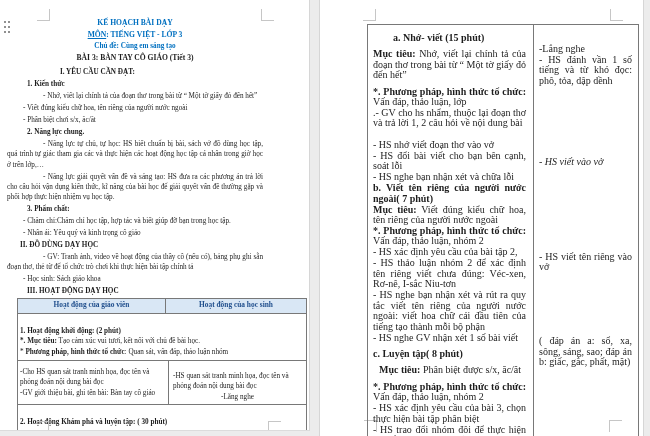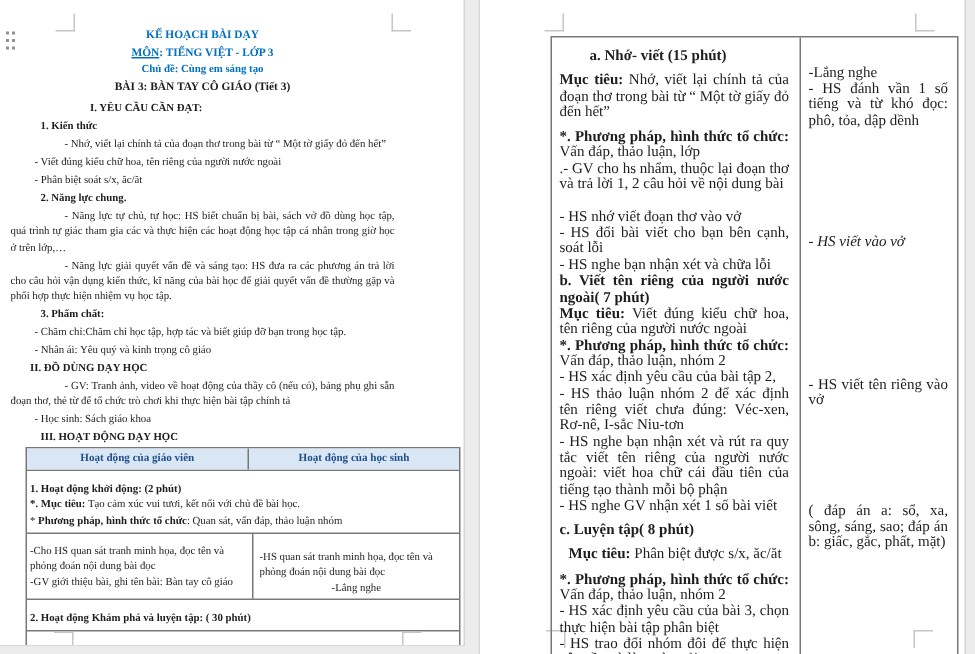--- a/index.html
+++ b/index.html
@@ -40,21 +40,21 @@
   .b { font-weight:bold; } .u { text-decoration:underline; } .i { font-style:italic; }
   .nw { white-space:nowrap; }
 
   
   .p1-table { margin-left:10px; margin-top:2px; width:290px; border:1px solid #787878; font-size:7.2px; line-height:10.2px; }
   .trow { border-bottom:1px solid #787878; display:flex; }
   .trow:last-child { border-bottom:none; }
   .thead .th { background:#d9e7f5; color:#1f4e8c; font-weight:bold; text-align:center; padding:1px 0 2px; font-size:7.4px; }
   .th.c1 { width:148px; border-right:1px solid #787878; }
   .th.c2 { flex:1; }
-  .trow.full { display:block; padding:7px 3px 2px 2px; }
+  .trow.full { display:block; padding:12px 3px 2px 2px; }
   .trow.full .para { margin-bottom:0.5px; }
   .split .cl { width:151px; border-right:1px solid #787878; padding:6px 3px 2px 2px; min-height:41px; }
   .split .cr { flex:1; padding:10px 4px 2px 4px; display:flex; flex-direction:column; justify-content:center;align-items:center; }
   .split .para { margin-bottom:0.5px; }
   .trow.h12 { min-height:12px; }
 
   
   .p2-table { position:absolute; left:47px; top:24px; width:272px; min-height:386px; border:1px solid #787878;
               display:flex; font-size:10px; line-height:10.4px; text-align:justify; }
   .p2l { width:166px; border-right:1px solid #787878; padding:8px 7px 4px 5px; }
@@ -83,21 +83,21 @@
         <div class="para blue"><span class="b ">KẾ HOẠCH BÀI DẠY</span></div>
         <div class="para blue"><span class="b u ">MÔN</span><span class="b ">: TIẾNG VIỆT - LỚP 3</span></div>
         <div class="para blue sm"><span class="b ">Chủ đề: Cùng em sáng tạo</span></div>
         <div class="para"><span class="b ">BÀI 3: BÀN TAY CÔ GIÁO  (Tiết 3)</span></div>
       </div>
     <div class="bodytext">
         <div class="para m53"><span class="b ">I. YÊU CẦU CẦN ĐẠT:</span></div>
         <div class="para m25"><span class="b ">1. Kiến thức</span></div>
         <div class="para ti"><span class="">- Nhớ, viết lại chính tả của đoạn thơ trong bài từ “ Một tờ giấy đỏ đến hết”</span></div>
         <div class="para m36"><span class="">- Viết đúng kiểu chữ hoa, tên riêng của người nước ngoài</span></div>
-        <div class="para m36"><span class="">- Phân biệt soát s/x, ăc/ăt</span></div>
+        <div class="para m36"><span class="">- Phân biệt chơi s/x, ăc/ăt</span></div>
         <div class="para m25"><span class="b ">2. Năng lực chung.</span></div>
         <div class="para ti"><span class="">- Năng lực tự chủ, tự học: HS biết chuẩn bị bài, sách vở đồ dùng học tập, quá trình tự giác tham gia các và thực hiện các hoạt động học tập cá nhân trong giờ học ở trên lớp,…</span></div>
         <div class="para ti"><span class="">- Năng lực giải quyết vấn đề và sáng tạo: HS đưa ra các phương án trả lời cho câu hỏi vận dụng kiến thức, kĩ năng của bài học để giải quyết vấn đề thường gặp và phối hợp thực hiện nhiệm vụ học tập.</span></div>
         <div class="para m25"><span class="b ">3. Phẩm chất:</span></div>
         <div class="para m36"><span class="">- Chăm chỉ:Chăm chỉ học tập, hợp tác và biết giúp đỡ bạn trong học tập.</span></div>
         <div class="para m36"><span class="">- Nhân ái: Yêu quý và kinh trọng cô giáo</span></div>
         <div class="para m13"><span class="b ">II. ĐỒ DÙNG DẠY HỌC</span></div>
         <div class="para ti"><span class="">- GV: Tranh ảnh, video về hoạt động của thầy cô (nếu có), bảng phụ ghi sẵn đoạn thơ, thẻ từ để tổ chức trò chơi khi thực hiện bài tập chính tả</span></div>
         <div class="para m36"><span class="">- Học sinh: Sách giáo khoa</span></div>
         <div class="para m25"><span class="b ">III. HOẠT ĐỘNG DẠY HỌC</span></div>

